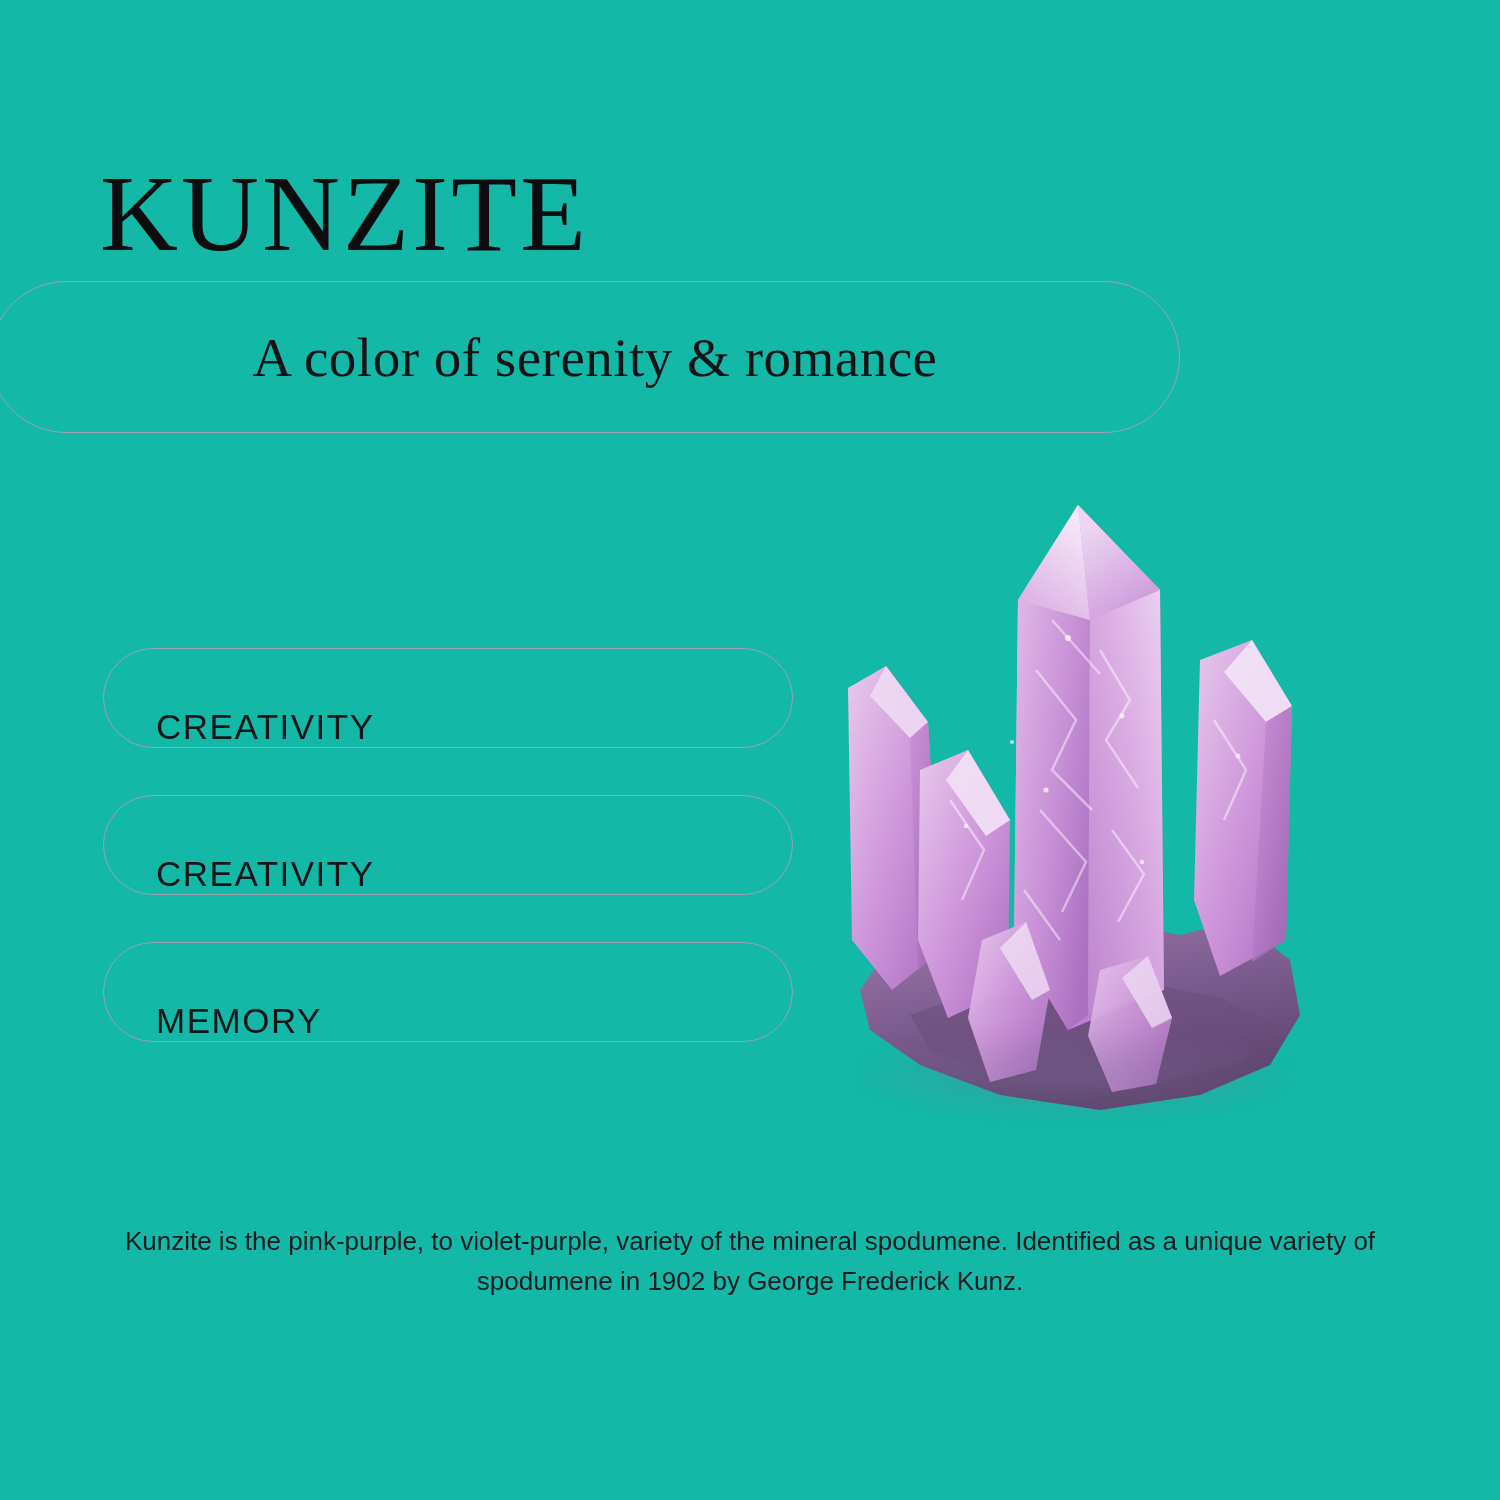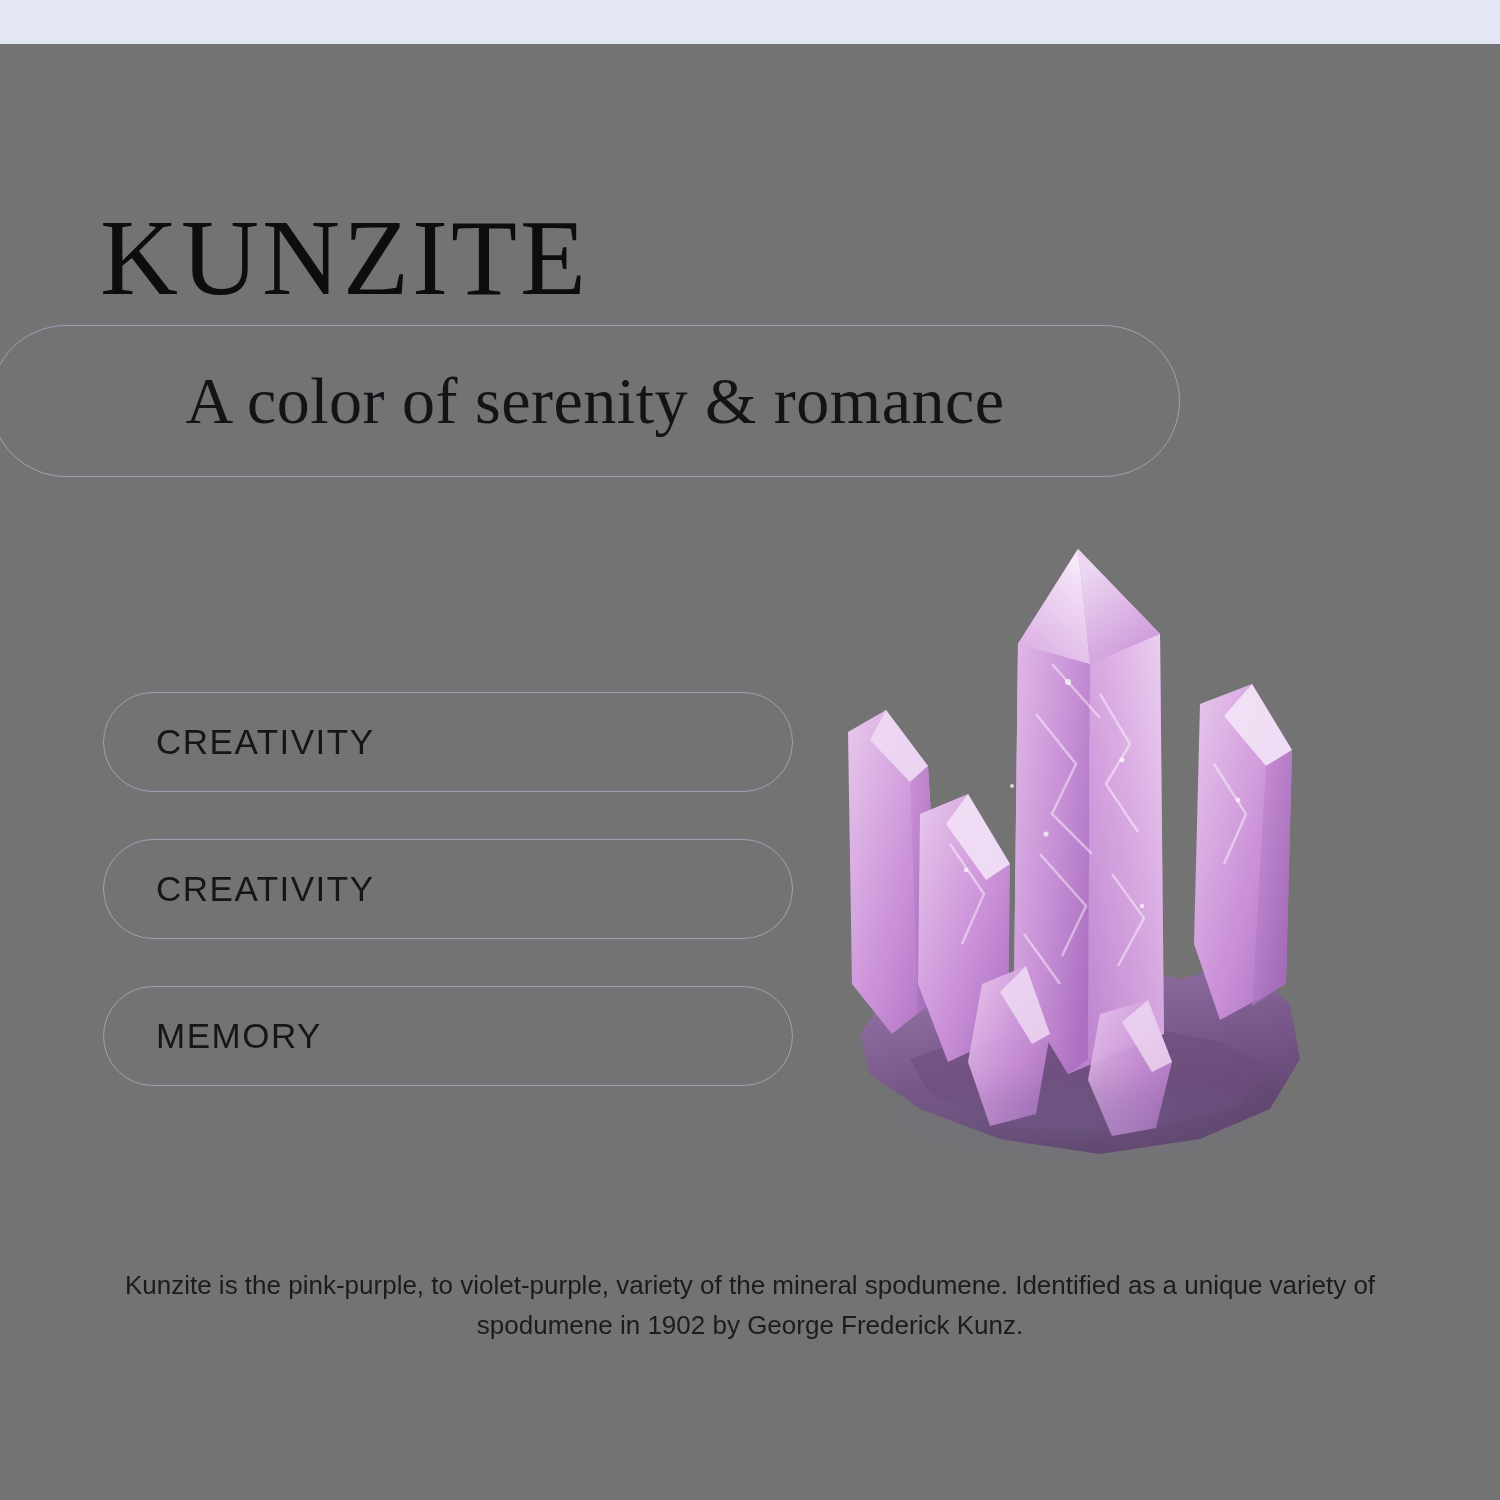--- a/index.html
+++ b/index.html
@@ -11,22 +11,21 @@
     height: 1500px;
     background: #e3e7f4;
     font-family: "Liberation Sans", sans-serif;
     overflow: hidden;
     position: relative;
   }
 
   .card {
     position: absolute;
     inset: 0;
-    background: #737373;
-    margin-top: 44px;
+    background: #14b8a6;
   }
 
   
   .title {
     position: absolute;
     left: 100px;
     top: 88px;
     font-family: "Liberation Serif", serif;
     font-size: 108px;
     letter-spacing: 3px;
@@ -44,21 +43,21 @@
     height: 152px;
     border: 1.6px solid #9ba2b4;
     border-radius: 80px;
     box-sizing: border-box;
     display: flex;
     align-items: center;
     justify-content: center;
   }
   .subtitle-text {
     font-family: "Liberation Serif", serif;
-    font-size: 66px;
+    font-size: 55px;
     color: #141418;
     letter-spacing: 0.5px;
     text-align: center;
     padding-left: 20px;
   }
 
   
   .keywords {
     position: absolute;
     left: 103px;
@@ -73,21 +72,21 @@
   .kw-pill {
     position: absolute;
     left: 0;
     top: 0;
     width: 690px;
     height: 100px;
     border: 1.6px solid #9ba2b4;
     border-radius: 50px;
     box-sizing: border-box;
     display: flex;
-    align-items: center;
+    align-items: flex-end;
   }
   .kw-label {
     padding-left: 52px;
     font-size: 35px;
     letter-spacing: 1.5px;
     color: #16161a;
     font-family: "Liberation Sans", sans-serif;
   }
 
   

